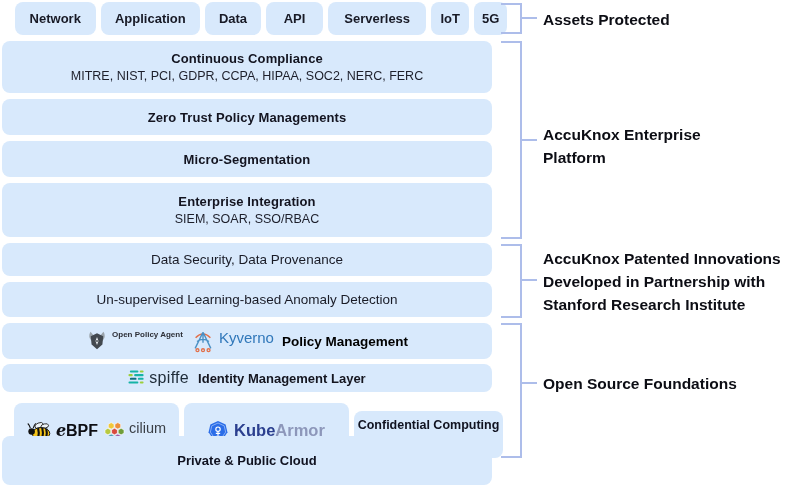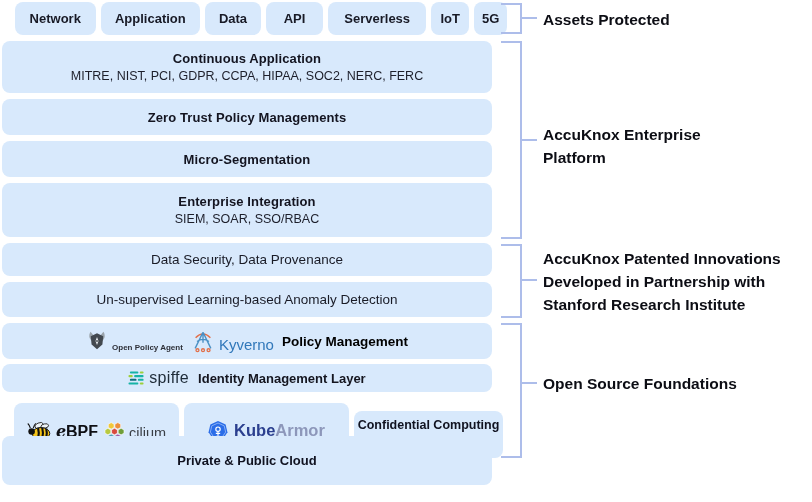--- a/index.html
+++ b/index.html
@@ -19,21 +19,21 @@
   .r-compliance{top:41px;height:52px;}
   .r-zerotrust{top:99px;height:36px;}
   .r-microseg{top:141px;height:36px;}
   .r-enterprise{top:183px;height:54px;}
   .r-datasec{top:243px;height:33px;}
   .r-anomaly{top:282px;height:35px;}
   .r-policy{top:323px;height:36px;flex-direction:row;gap:8px;}
   .r-identity{top:364px;height:28px;flex-direction:row;gap:9px;border-radius:8px;}
   .r-cloud{top:436px;height:49px;}
   
-  .lockup{display:flex;align-items:flex-end;gap:4px;}
+  .lockup{display:flex;align-items:flex-start;gap:4px;}
   .opa-text{font-size:8px;font-weight:700;color:#2e3038;}
   .kyverno-text{font-size:15px;font-weight:500;color:#3178ba;}
   .policy-title{font-size:13.5px;font-weight:600;color:#000000;}
   .spiffe-text{font-size:16px;font-weight:500;color:#1e2b38;letter-spacing:.3px;}
   .identity-title{font-size:13px;font-weight:700;color:#14151f;}
   
   .found-row{position:absolute;left:2px;top:403px;width:490px;height:55px;display:flex;gap:5px;padding-left:12px;}
   .found-box{display:flex;align-items:center;justify-content:center;gap:6px;}
   .fb-a{width:165px}.fb-b{width:165px}.fb-c{width:149px;flex-direction:column;gap:1px;margin-top:8px;}
   .ebpf-text{font-size:16px;font-weight:800;color:#0e0f14;}
@@ -81,21 +81,21 @@
       </div>
     <div class="box asset w5">
         <span>IoT</span>
       </div>
     <div class="box asset w6">
         <span>5G</span>
       </div>
   </div>
 
   <div class="box row r-compliance">
-    <div class="row-title">Continuous Application</div>
+    <div class="row-title">Continuous Compliance</div>
     <div class="row-sub">MITRE, NIST, PCI, GDPR, CCPA, HIPAA, SOC2, NERC, FERC</div>
   </div>
 
   <div class="box row r-zerotrust">
     <div class="row-title">Zero Trust Policy Managements</div>
   </div>
 
   <div class="box row r-microseg">
     <div class="row-title">Micro-Segmentation</div>
   </div>

